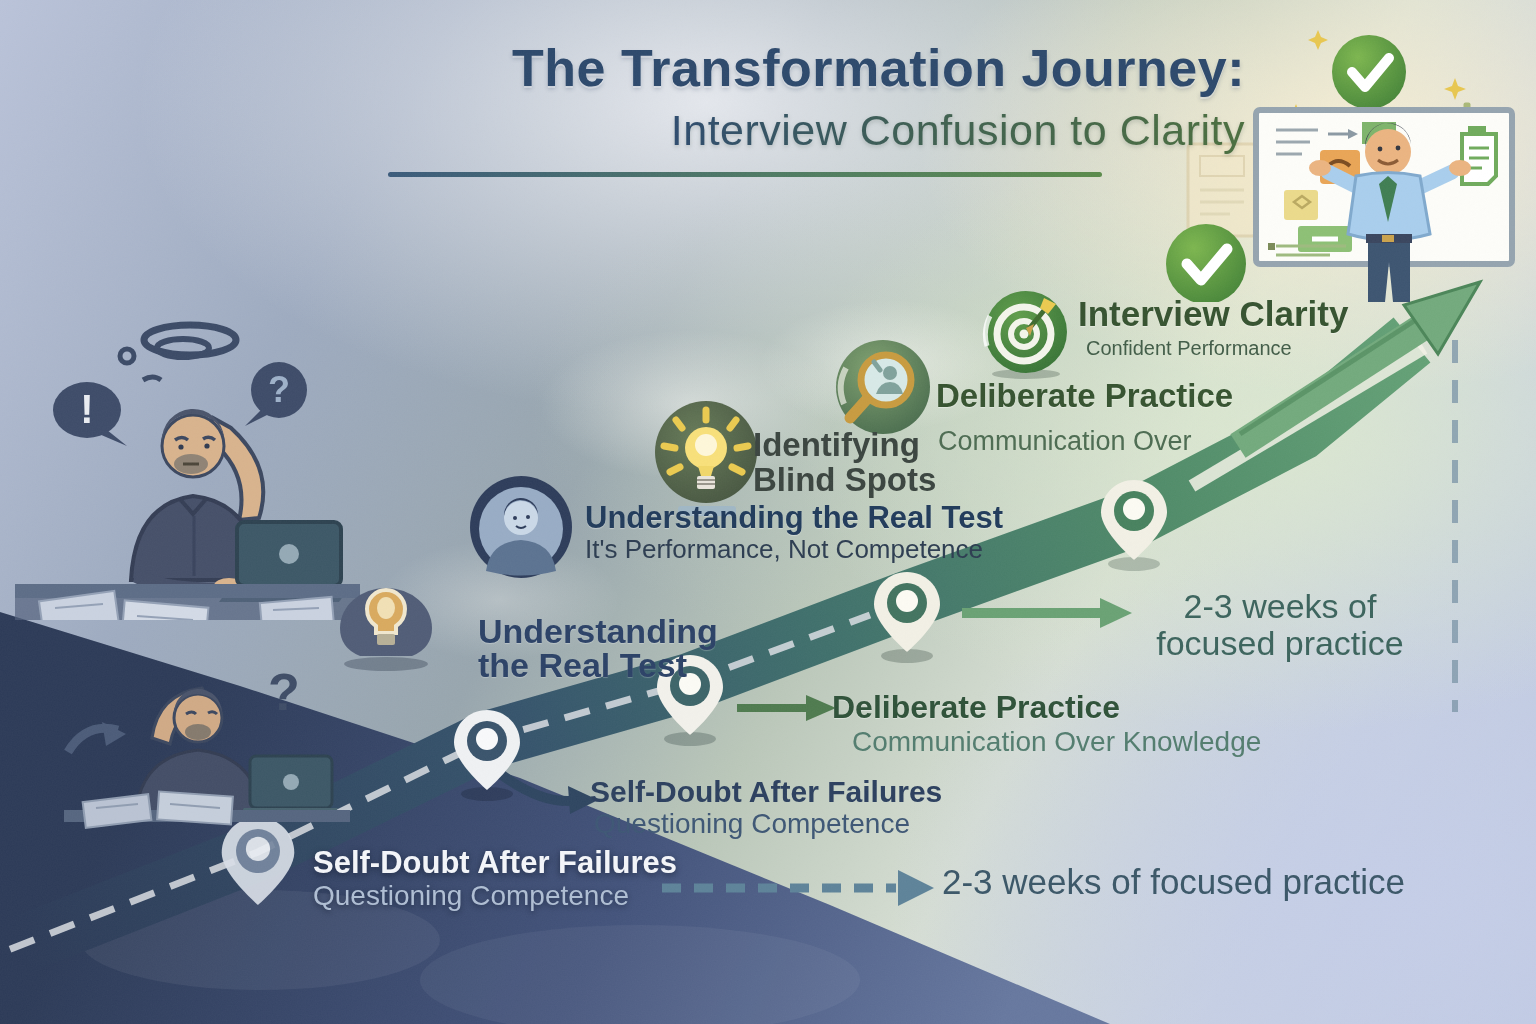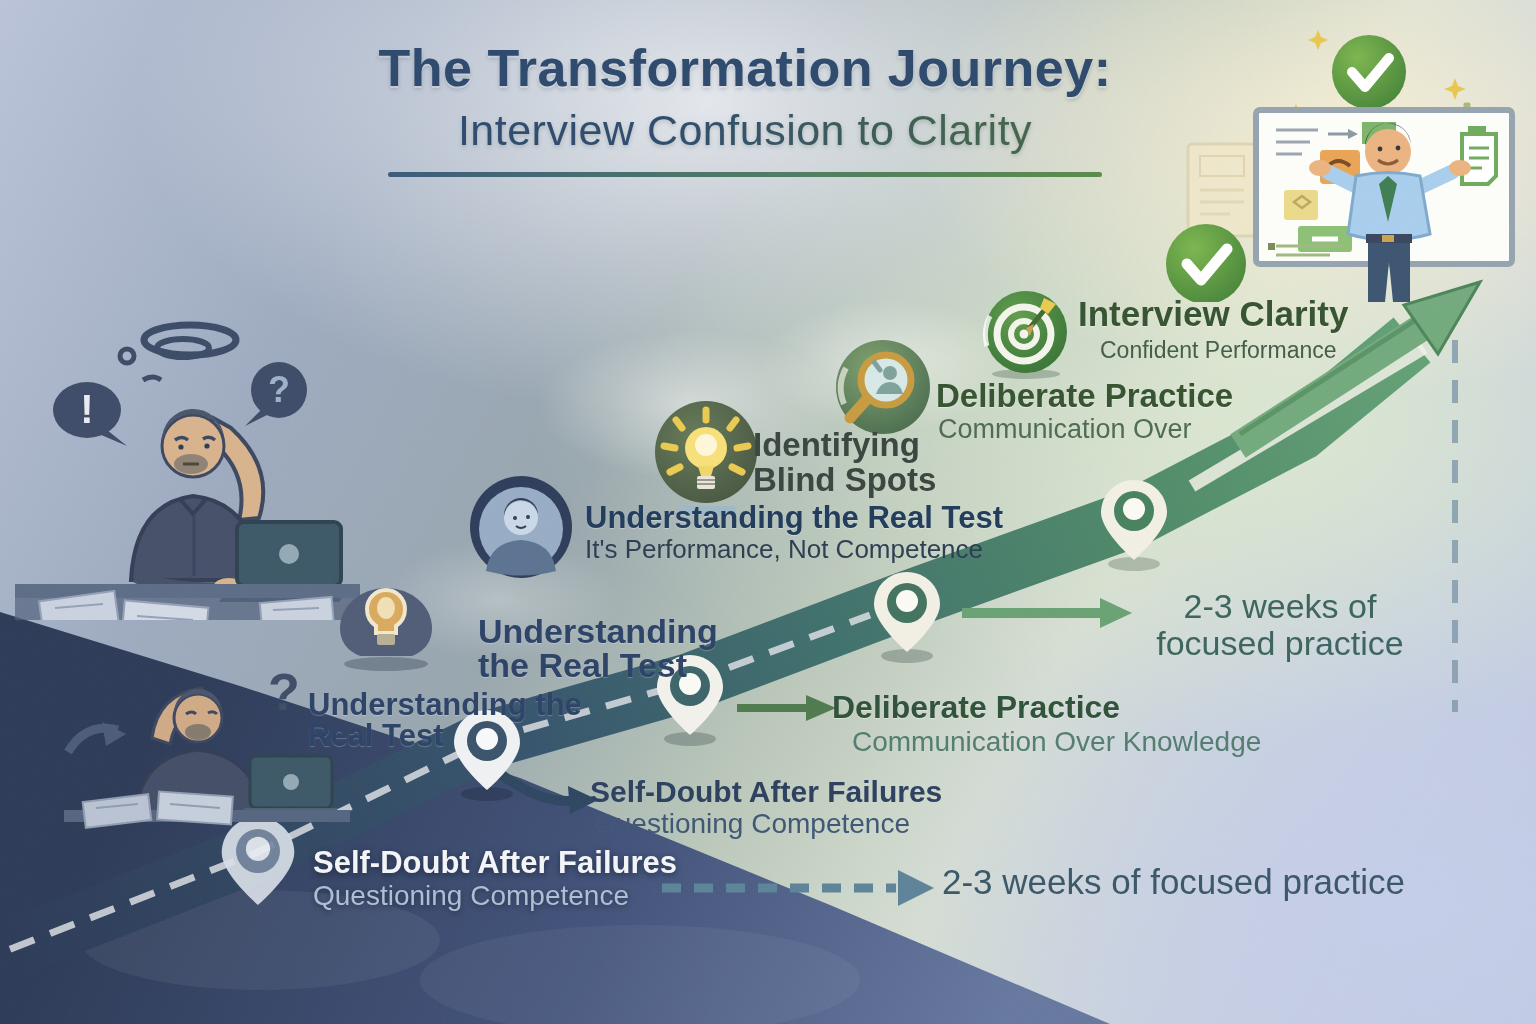--- a/index.html
+++ b/index.html
@@ -23,21 +23,21 @@
     background:linear-gradient(90deg,#2d4a6e 0%,#2d4a6e 42%,#3e5f50 68%,#4a6e3e 100%);
     -webkit-background-clip:text;background-clip:text;color:transparent;
     filter:drop-shadow(0 2px 2px rgba(60,80,70,.25));}
   .title-rule{left:388px;top:172px;width:714px;height:5px;border-radius:3px;
     background:linear-gradient(90deg,#3a5a7a,#4e7a62 55%,#5a8a4a);}
   
   .lbl{font-weight:700;}
   .navy{color:#203a5a;text-shadow:0 1px 1px rgba(255,255,255,.35);}
   .navy2{color:#2b4166;text-shadow:0 1px 1px rgba(255,255,255,.25);margin-top:34px;}
   .green-d{color:#35522f;text-shadow:0 1px 1px rgba(255,255,255,.4);}
-  .green-m{color:#4c6b51;}
+  .green-m{color:#4c6b51;margin-top:12px;}
   .teal-d{color:#2e5138;text-shadow:0 1px 1px rgba(255,255,255,.4);}
   .teal-m{color:#527c6e;margin-left:20px;}
   .slate{color:#3a5667;}
   .white-lbl{color:#f2f4f8;text-shadow:0 2px 6px rgba(15,25,45,.65);}
   .white-sub{color:#aebdd2;text-shadow:0 2px 5px rgba(15,25,45,.5);}
   svg{display:block;}
   .grain{position:absolute;left:0;top:0;z-index:9;pointer-events:none;opacity:.55;}
   .cloud{position:absolute;border-radius:50%;background:radial-gradient(closest-side,rgba(250,250,245,.5),rgba(250,250,245,0));z-index:1;}
 </style>
 </head>
@@ -358,49 +358,45 @@
     <circle cx="42" cy="46" r="13" fill="none" stroke="#f2f4ea" stroke-width="6"></circle>
     <circle cx="42" cy="46" r="4.5" fill="#f2f4ea"></circle>
     <path d="M8 28 a41 41 0 0 0 -3 30" fill="none" stroke="#ffffff" stroke-width="5" opacity=".8"></path>
     <g>
       <line x1="64" y1="20" x2="46" y2="42" stroke="#3f6b2f" stroke-width="5"></line>
       <polygon points="62,10 74,16 66,26 58,20" fill="#e9c94f"></polygon>
       <polygon points="44,40 52,36 48,48" fill="#caa24c"></polygon>
     </g>
   </svg>
 
-  <div class="title-wrap abs" style="z-index:4;">
+  <div class="title-wrap abs" style="z-index:4;text-align:right;">
     <div class="title-l1">The Transformation Journey:</div>
     <div class="title-l2">Interview Confusion to Clarity</div>
   </div>
   <div class="abs title-rule" style="z-index:4;"></div>
 
   <div class="txt lbl green-d" style="left:1078px;top:294px;font-size:35px;z-index:4;">Interview Clarity</div>
-  <div class="txt" style="left:1086px;top:337px;font-size:23px;color:#415c47;z-index:4;margin-left:14px;">Confident Performance</div>
+  <div class="txt" style="left:1086px;top:337px;font-size:20px;color:#415c47;z-index:4;">Confident Performance</div>
 
   <div class="txt lbl green-d" style="left:936px;top:377px;font-size:33px;z-index:4;">Deliberate Practice</div>
   <div class="txt green-m" style="left:938px;top:414px;font-size:27px;z-index:4;">Communication Over</div>
 
   <div class="txt lbl" style="left:753px;top:428px;font-size:33px;color:#3a443f;line-height:1.05;z-index:4;">
     <div>Identifying</div>
     <div>Blind Spots</div>
   </div>
 
   <div class="txt lbl navy" style="left:585px;top:500px;font-size:31px;z-index:4;">Understanding the Real Test</div>
   <div class="txt" style="left:585px;top:534px;font-size:26px;color:#2c3c50;font-weight:500;z-index:4;">It's Performance, Not Competence</div>
 
   <div class="txt lbl navy2" style="left:478px;top:580px;font-size:34px;line-height:1.0;z-index:4;">
     <div>Understanding</div>
     <div>the Real Test</div>
   </div>
 
-  <div class="txt lbl navy2" style="left:308px;top:655px;font-size:31px;line-height:1.0;z-index:4;">
-    <div>Understanding the</div>
-    <div>Real Test</div>
-  </div>
 
   <div class="txt" style="left:1130px;top:588px;width:300px;text-align:center;font-size:34px;color:#3b635c;font-weight:500;line-height:1.1;z-index:4;">
     <div>2-3 weeks of</div>
     <div>focused practice</div>
   </div>
 
   <div class="txt lbl teal-d" style="left:832px;top:689px;font-size:32px;z-index:4;">Deliberate Practice</div>
   <div class="txt teal-m" style="left:832px;top:726px;font-size:28px;z-index:4;">Communication Over Knowledge</div>
 
   <div class="txt lbl" style="left:590px;top:775px;font-size:30px;color:#2b3f5e;z-index:4;">Self-Doubt After Failures</div>

